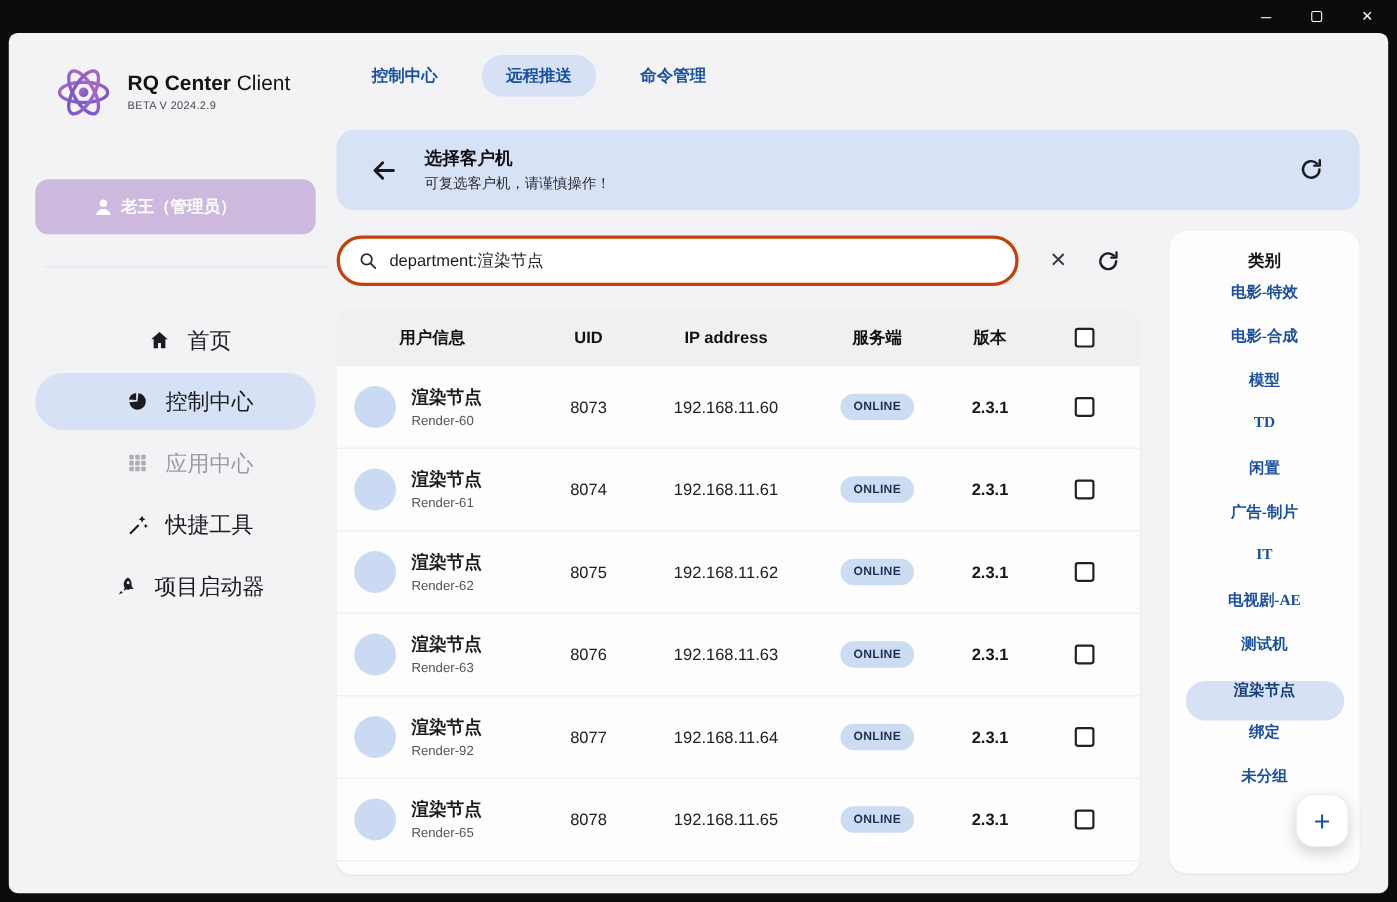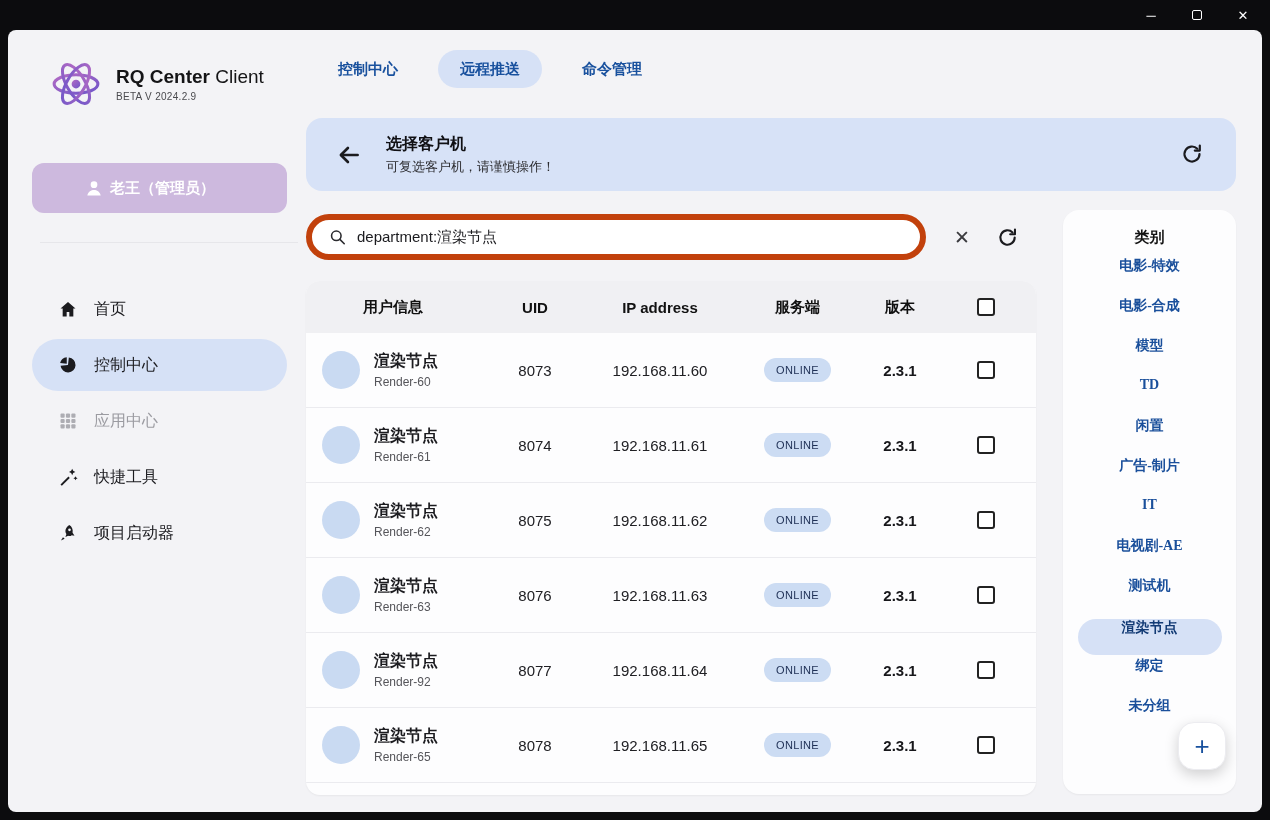--- a/index.html
+++ b/index.html
@@ -17,59 +17,59 @@
   
   .sidebar { position:absolute; left:16px; top:0; bottom:0; width:290px; }
   .brand { position:absolute; left:24px; top:26px; display:flex; align-items:center; gap:12px; }
   .brand-title { font-size:19px; color:#141416; }
   .brand-title b { font-weight:700; }
   .brand-version { font-size:10px; color:#4a4a4e; letter-spacing:.3px; margin-top:3px; }
   .user-badge { position:absolute; left:8px; top:133px; width:255px; height:50px; background:#cdb9de; border-radius:12px; display:flex; align-items:center; gap:6px; padding-left:52px; color:#fff; font-size:15px; font-weight:700; cursor:pointer; }
   .user-badge svg { position:absolute; left:54px; }
   .side-divider { position:absolute; left:16px; right:16px; top:212px; height:1px; background:#e6e6ea; }
   .nav { position:absolute; left:8px; top:253px; width:255px; }
-  .nav-item { height:52px; margin-bottom:4px; display:flex; align-items:center; gap:16px; padding-left:26px; font-size:16px; color:#1b1b1f; border-radius:26px; cursor:pointer; }
+  .nav-item { height:52px; margin-bottom:4px; display:flex; align-items:center; gap:16px; padding-left:26px; font-size:20px; color:#1b1b1f; border-radius:26px; cursor:pointer;justify-content:center; }
   .nav-item.active { background:#d6e1f6; }
   .nav-item.disabled { color:#9b9ba1; }
   .nav-item svg { flex:0 0 auto; }
 
   
   .main { position:absolute; left:290px; top:0; right:0; bottom:0; }
 
   .tabs { position:absolute; left:18px; top:20px; height:38px; display:flex; gap:18px; }
   .tab { height:38px; padding:0 22px; display:flex; align-items:center; font-size:15px; font-weight:700; color:#19519e; border-radius:19px; cursor:pointer; }
   .tab.active { background:#d6e1f6; }
 
   .header-card { position:absolute; left:8px; top:88px; width:930px; height:73px; background:#d7e2f7; border-radius:16px; display:flex; align-items:center; }
   .back-btn { margin-left:30px; cursor:pointer; display:flex; align-items:center; }
   .header-texts { margin-left:24px; }
   .header-title { font-size:16px; font-weight:800; color:#101014; }
   .header-sub { font-size:13px; color:#2c2c30; margin-top:3px; }
   .header-refresh { position:absolute; right:32px; top:24px; cursor:pointer; }
 
   .search-row { position:absolute; left:8px; top:184px; width:930px; height:46px; display:flex; align-items:center; }
-  .search-box { width:620px; height:46px; background:#fff; border:6px solid #c2410c; border-radius:23px; display:flex; align-items:center; padding:0 16px; gap:10px; }
+  .search-box { width:620px; height:46px; background:#fff; border:3px solid #c2410c; border-radius:23px; display:flex; align-items:center; padding:0 16px; gap:10px; }
   .search-box input { border:none; outline:none; background:transparent; font-size:15px; color:#1b1b1f; width:100%; font-family:inherit; }
   .clear-btn { margin-left:28px; font-size:19px; color:#3a3a3e; cursor:pointer; }
   .search-refresh { margin-left:26px; cursor:pointer; display:flex; }
 
   
   .table { position:absolute; left:8px; top:251px; width:730px; height:514px; background:#fdfdfe; border-radius:14px; overflow:hidden; box-shadow:0 1px 2px rgba(0,0,0,.05); }
   .t-head, .t-row { display:grid; grid-template-columns:174px 110px 140px 135px 70px 101px; align-items:center; }
   .t-head { height:52px; background:#f0f0f3; font-size:15px; font-weight:700; color:#111; }
   .t-head > div { text-align:center; }
   .t-row { height:75px; border-bottom:1px solid #ebebef; }
   .cell-user { display:flex; align-items:center; gap:14px; padding-left:16px; }
   .avatar { width:38px; height:38px; border-radius:50%; background:#c9daf2; flex:0 0 auto; }
   .uname { font-size:16px; font-weight:700; color:#1b1b1f; }
   .udevice { font-size:12px; color:#55555a; margin-top:3px; }
   .cell-center { text-align:center; font-size:15px; color:#202024; }
   .cell-version { text-align:center; font-size:15px; font-weight:700; color:#17171b; }
   .status-wrap { display:flex; justify-content:center; }
-  .status-badge { background:#ccdcf3; color:#1e2f55; font-size:11px; font-weight:400; padding:6px 12px; border-radius:14px; letter-spacing:.3px;text-align:right; }
+  .status-badge { background:#ccdcf3; color:#1e2f55; font-size:11px; font-weight:700; padding:6px 12px; border-radius:14px; letter-spacing:.3px;text-align:right; }
   .chk-wrap { display:flex; justify-content:center; }
   .checkbox { width:18px; height:18px; border:2px solid #222; border-radius:3px; background:#fff; cursor:pointer; display:inline-block; }
 
   
   .categories { position:absolute; left:765px; top:180px; width:173px; height:584px; background:#fdfdfe; border-radius:16px; box-shadow:0 1px 2px rgba(0,0,0,.05); padding-top:18px;font-family:Liberation Serif, serif; }
   .cat-title { text-align:center; font-size:15px; font-weight:800; color:#111; margin-bottom:10px; }
   .cat-item { height:40px; display:flex; justify-content:center; font-size:14px; font-weight:700; color:#1a4f9b; cursor:pointer; }
   .cat-item.active { background:#d6e1f6; border-radius:19px; height:36px; width:144px; margin:2px auto; color:#123a74; }
 
   .fab { position:absolute; left:880px; top:692px; width:48px; height:48px; background:#fff; border:1px solid #ececf0; border-radius:16px; box-shadow:0 5px 14px rgba(0,0,0,.18); display:flex; align-items:center; justify-content:center; font-size:26px; color:#19519e; cursor:pointer; }

